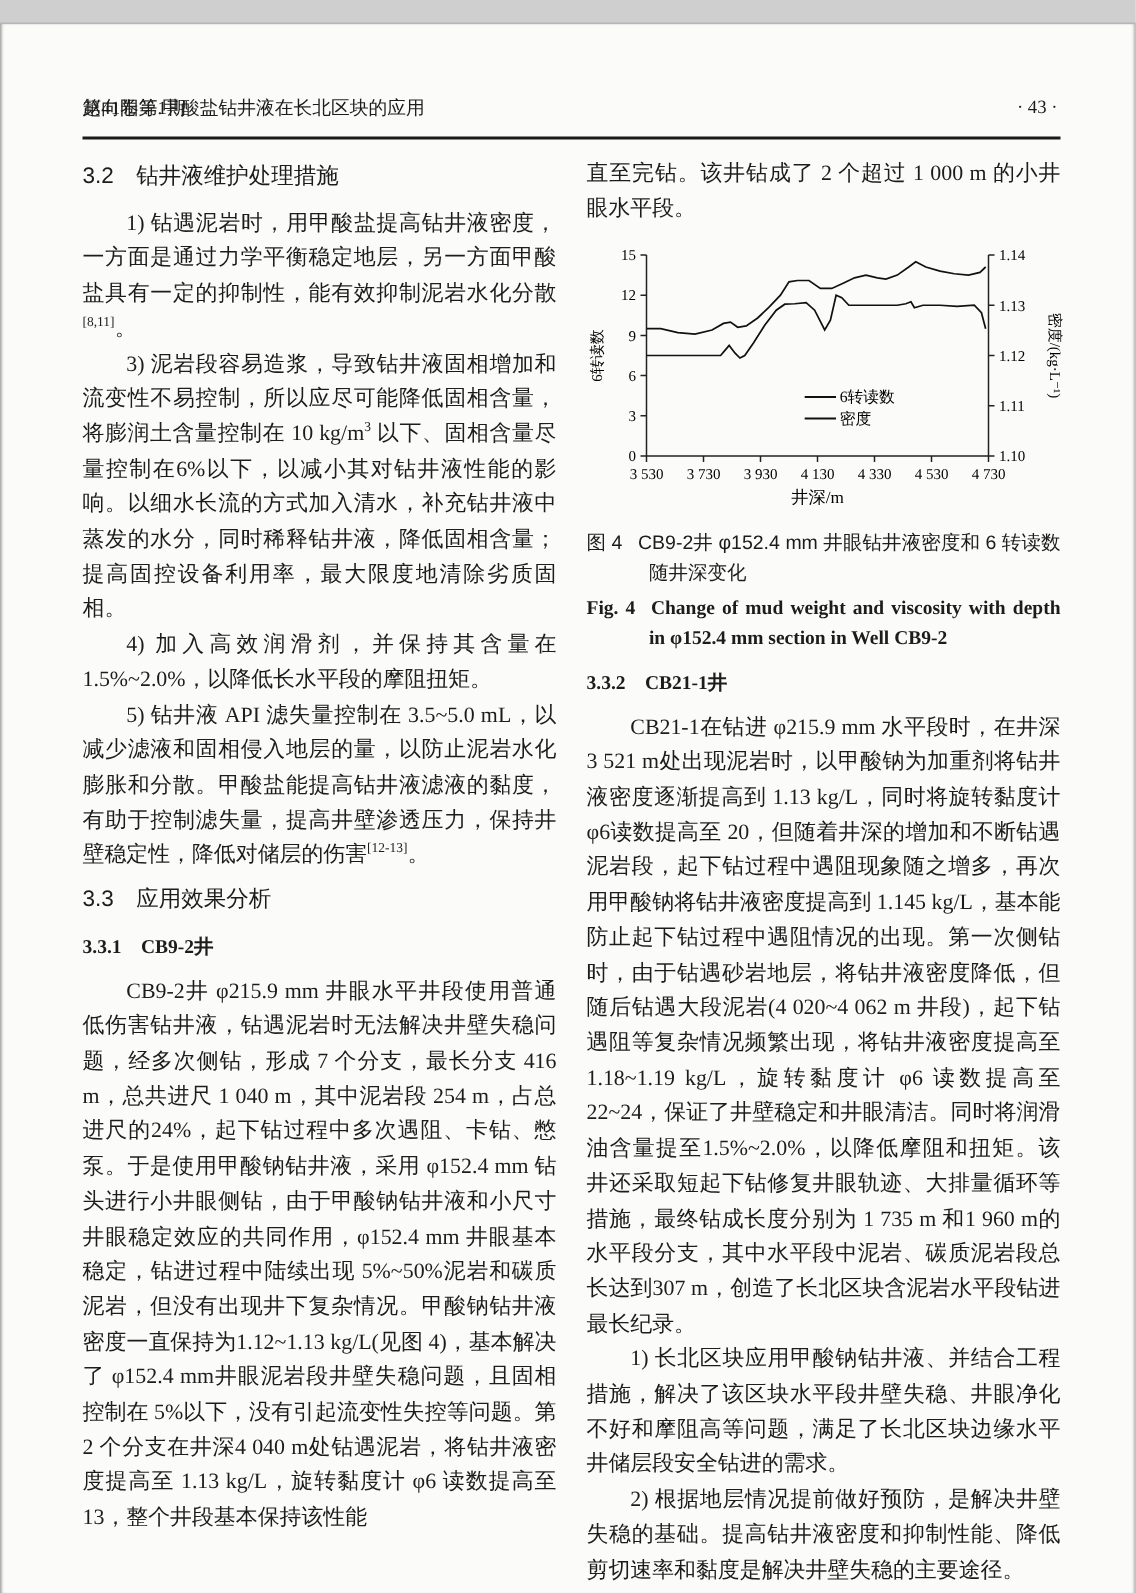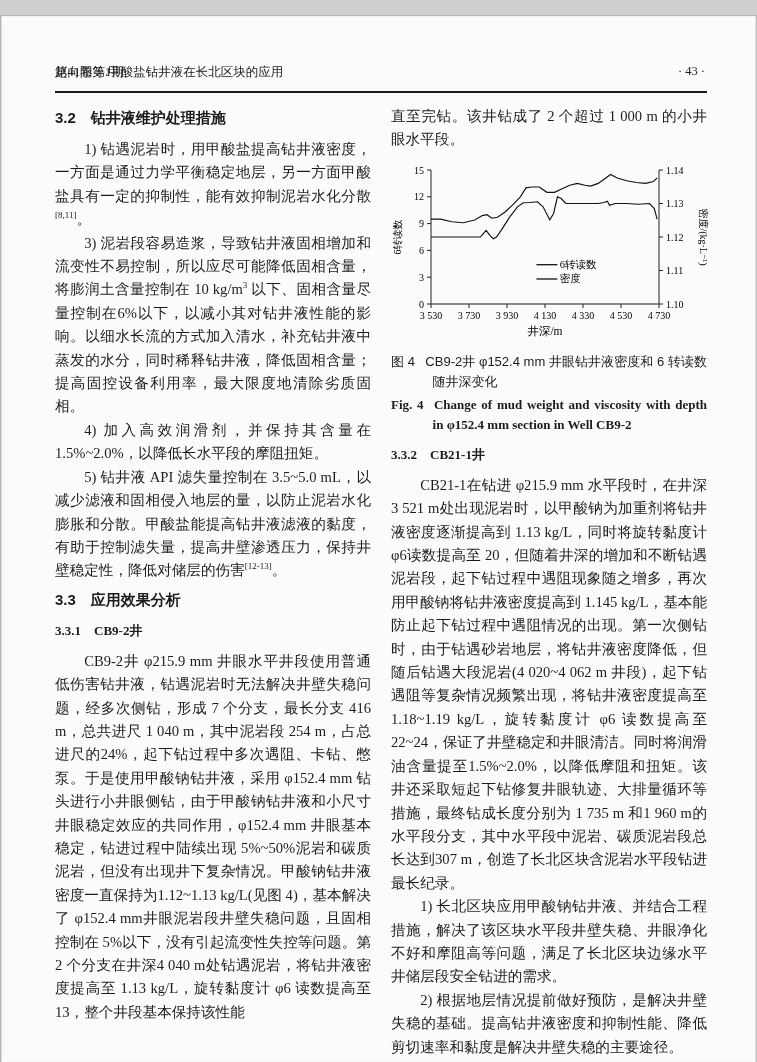--- a/index.html
+++ b/index.html
@@ -19,21 +19,21 @@
   .header{position:relative;height:20px;font-size:12.5px;}
   .h-left{position:absolute;left:0;top:0;}
   .h-center{position:absolute;left:0;right:0;text-align:left;top:0;}
   .h-right{position:absolute;right:2px;top:0;}
   .rule{height:2px;background:#1a1a1a;margin-top:7px;}
   .cols{display:flex;gap:20px;margin-top:12px;}
   .col{width:316px;font-size:14.6px;line-height:23.4px;text-align:justify;}
   .para{margin:0;text-indent:2em;}
   .noind{text-indent:0;}
   sup{font-size:9px;line-height:0;}
-  .h2{font-family:"Liberation Sans","DejaVu Sans",sans-serif;font-weight:bold;font-size:15px;margin:6px 0 9px;line-height:22px;}
+  .h2{font-family:"Liberation Sans","DejaVu Sans",sans-serif;font-weight:normal;font-size:15px;margin:6px 0 9px;line-height:22px;}
   .h2.first{margin-top:2px;}
   .h3{font-weight:700;font-size:13px;margin:9px 0 8px;line-height:22px;}
   .h1{font-weight:400;font-size:19.5px;margin:22px 0 16px;letter-spacing:1px;line-height:26px;}
   .chart{display:block;margin:6px 0 2px 0;}
   svg{font-family:"Liberation Serif","DejaVu Serif",serif;}
   .cap-cn{font-family:"Liberation Sans","DejaVu Sans",sans-serif;font-weight:normal;font-size:13px;line-height:20px;padding-left:3.2em;text-indent:-3.2em;margin:4px 0 3px;}
   .cap-en{font-weight:bold;font-size:13px;line-height:20px;padding-left:3.2em;text-indent:-3.2em;margin:0 0 6px;}
   .cap-label{margin-right:0.8em;}
 </style>
 </head>

